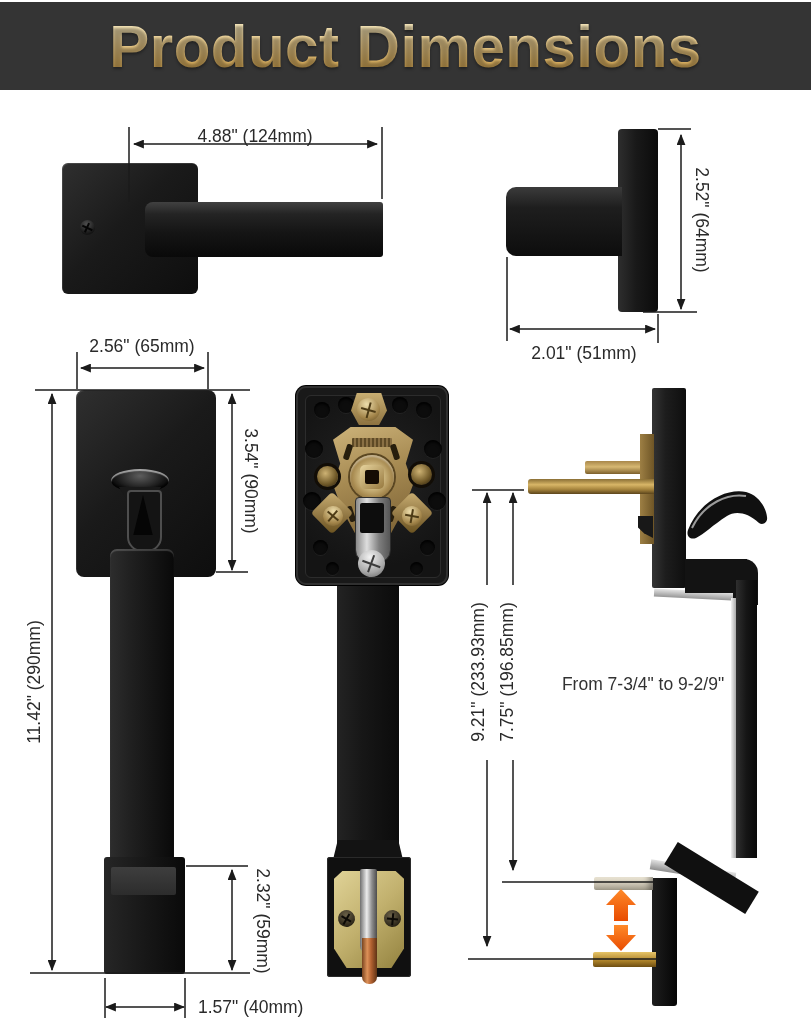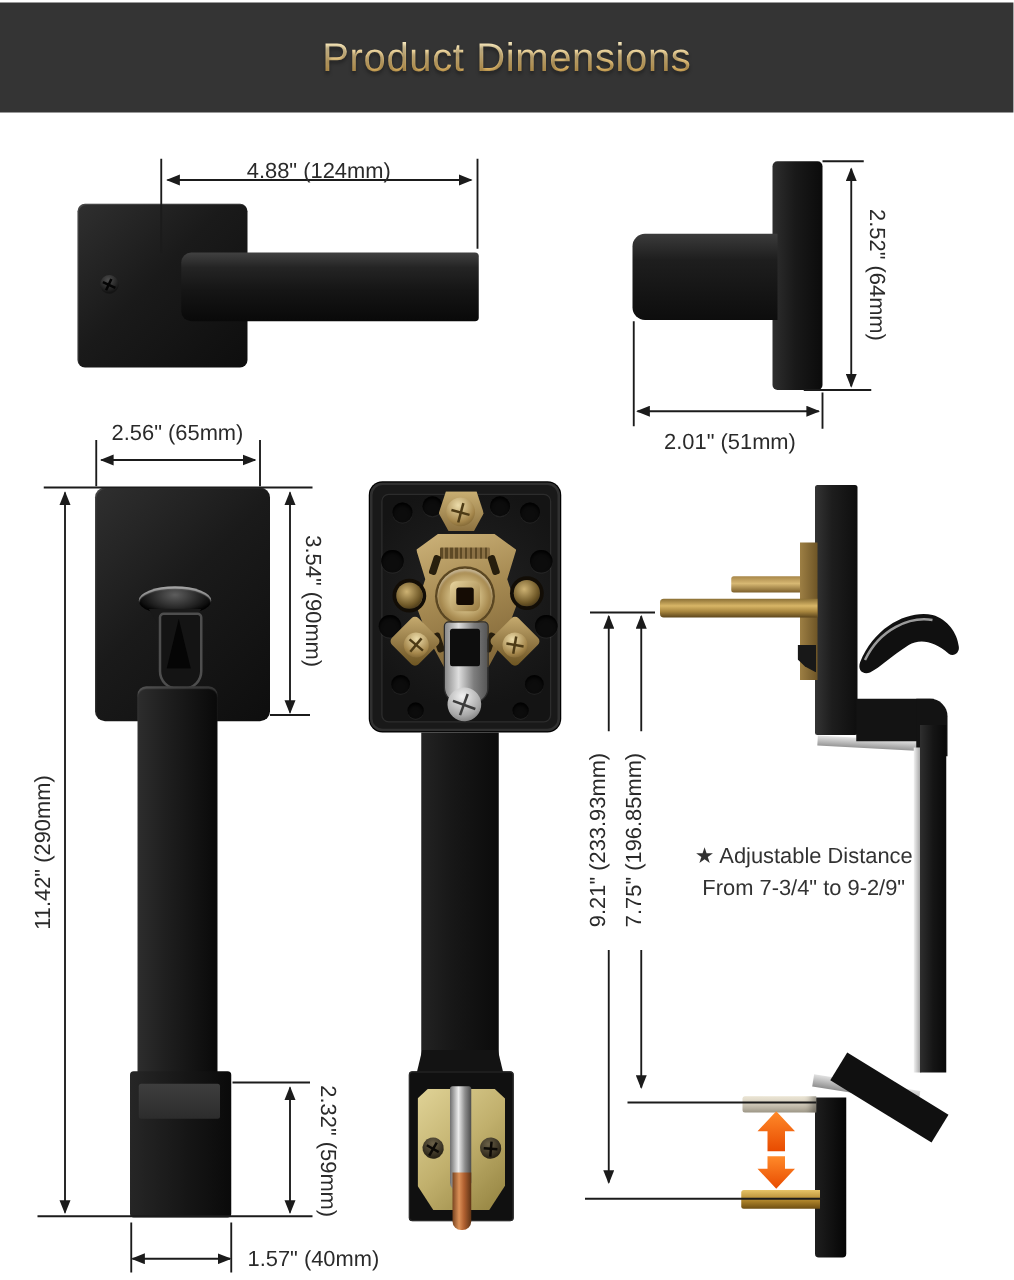--- a/index.html
+++ b/index.html
@@ -3,21 +3,21 @@
 <meta charset="utf-8">
 <style>
   html,body{margin:0;padding:0;background:#ffffff;}
   .canvas{position:relative;width:811px;height:1024px;background:#fff;overflow:hidden;
           font-family:"Liberation Sans", sans-serif;}
   .abs{position:absolute;}
 
   
   .header{position:absolute;left:0;top:2px;width:811px;height:88px;background:#343434;
           display:flex;align-items:center;justify-content:center;}
-  .header .title{font-size:32px;font-weight:normal;letter-spacing:.5px;
+  .header .title{font-size:60px;font-weight:bold;letter-spacing:.5px;
           background:linear-gradient(180deg,#fdf3cd 5%,#f2d astype 0;);
           background:linear-gradient(180deg,#fdf3cd 8%,#f0d190 45%,#cf9c40 95%);
           -webkit-background-clip:text;background-clip:text;color:transparent;
           text-shadow:0 2px 3px rgba(0,0,0,.35);}
 
   
   .dimtext{position:absolute;font-size:17.5px;color:#2a2a2a;white-space:nowrap;
            text-align:center;height:20px;line-height:20px;}
   .rot90{transform:rotate(90deg);}
   .rotm90{transform:rotate(-90deg);}
@@ -269,17 +269,16 @@
   <div class="dimtext" style="left:42px;top:336px;width:200px;">2.56" (65mm)</div>
   <div class="dimtext rot90" style="left:151px;top:471px;width:200px;">3.54" (90mm)</div>
   <div class="dimtext rotm90" style="left:-76px;top:672px;width:220px;">11.42" (290mm)</div>
   <div class="dimtext rot90" style="left:163px;top:911px;width:200px;">2.32" (59mm)</div>
   <div class="dimtext" style="left:198px;top:997px;width:130px;text-align:left;">1.57" (40mm)</div>
 
   <div class="dimtext rotm90" style="left:368px;top:662px;width:220px;">9.21" (233.93mm)</div>
   <div class="dimtext rotm90" style="left:397px;top:662px;width:220px;">7.75" (196.85mm)</div>
 
   <div class="note">
-    <div><span>★ </span><span>Adjustable Distance</span></div>
     <div>From 7-3/4" to 9-2/9"</div>
   </div>
 
 </div>
 
 </body></html>

